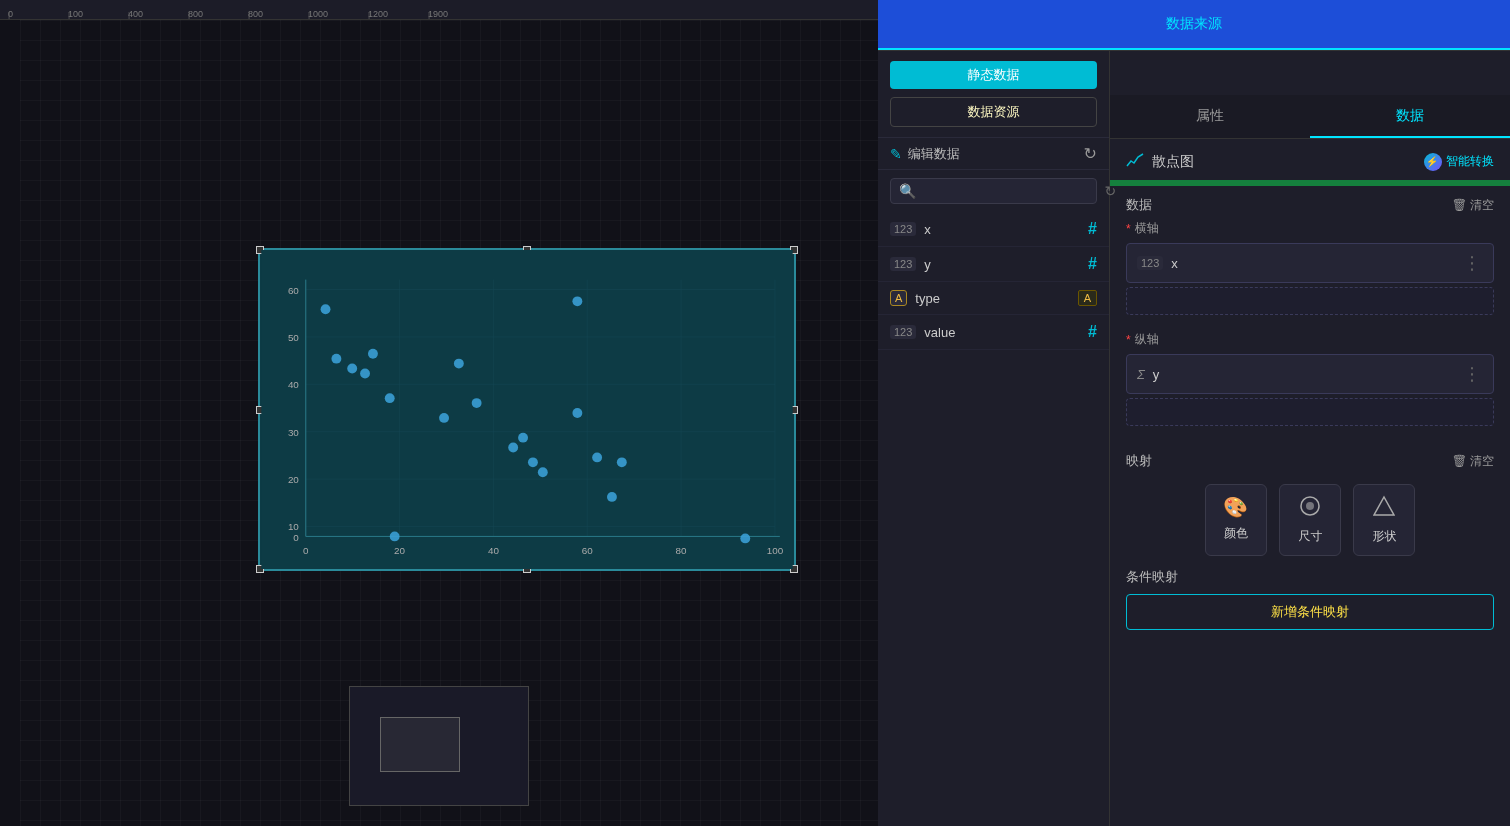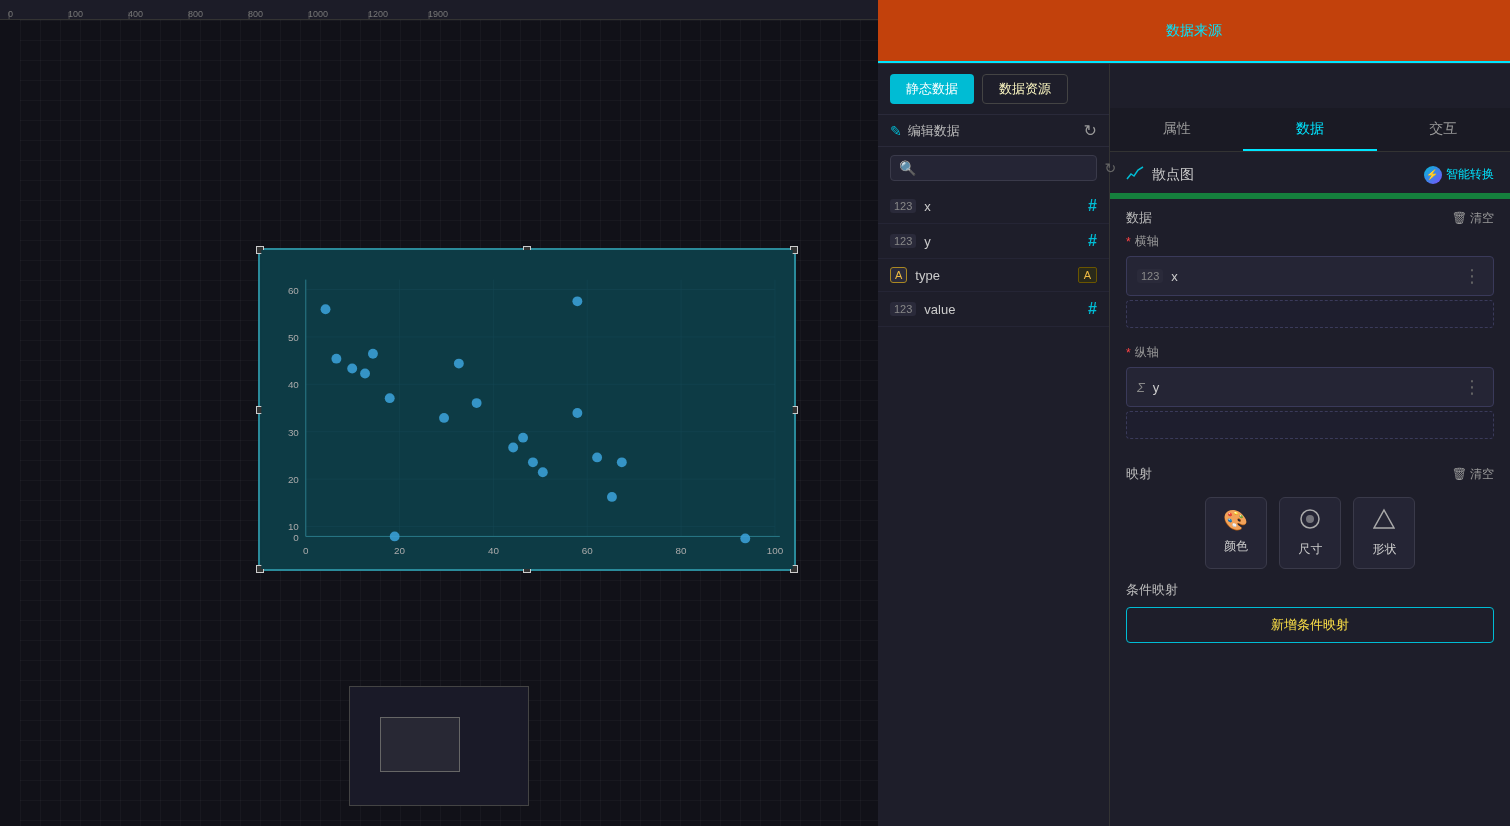--- a/index.html
+++ b/index.html
@@ -129,22 +129,22 @@
       height: 826px;
       background: #1e1e2a;
       display: flex;
       flex-direction: column;
     }
 
     
     .panel-tabs-row {
       display: flex;
       border-bottom: 1px solid #333;
-      background: #c2410c;
-      height: 64px;
+      background: #1d4ed8;
+      height: 51px;
     }
     .panel-tab {
       flex: 1;
       display: flex;
       align-items: center;
       justify-content: center;
       font-size: 14px;
       color: #999;
       cursor: pointer;
       border-bottom: 2px solid transparent;
@@ -167,20 +167,21 @@
       display: flex;
       flex-direction: column;
     }
 
     
     .sub-tabs {
       display: flex;
       gap: 0;
       padding: 10px 12px;
       gap: 8px;
+      flex-direction: column;
     }
     .sub-tab {
       padding: 5px 16px;
       border-radius: 4px;
       font-size: 13px;
       cursor: pointer;
       border: none;
     }
     .sub-tab.active {
       background: #00bcd4;
@@ -657,23 +658,20 @@
 
     <div class="right-sub">
 
       <div class="inner-tabs">
         <div class="inner-tab">
           <span>属性</span>
         </div>
         <div class="inner-tab active">
           <span>数据</span>
         </div>
-        <div class="inner-tab">
-          <span>交互</span>
-        </div>
       </div>
 
       <div class="chart-header">
         <div class="chart-title">
           <span class="chart-title-icon">
             <svg width="18" height="14" viewBox="0 0 18 14" fill="none">
               <polyline points="1,13 5,8 8,10 12,4 17,1" stroke="#00bcd4" stroke-width="1.5" fill="none"></polyline>
             </svg>
           </span>
           <span>散点图</span>

